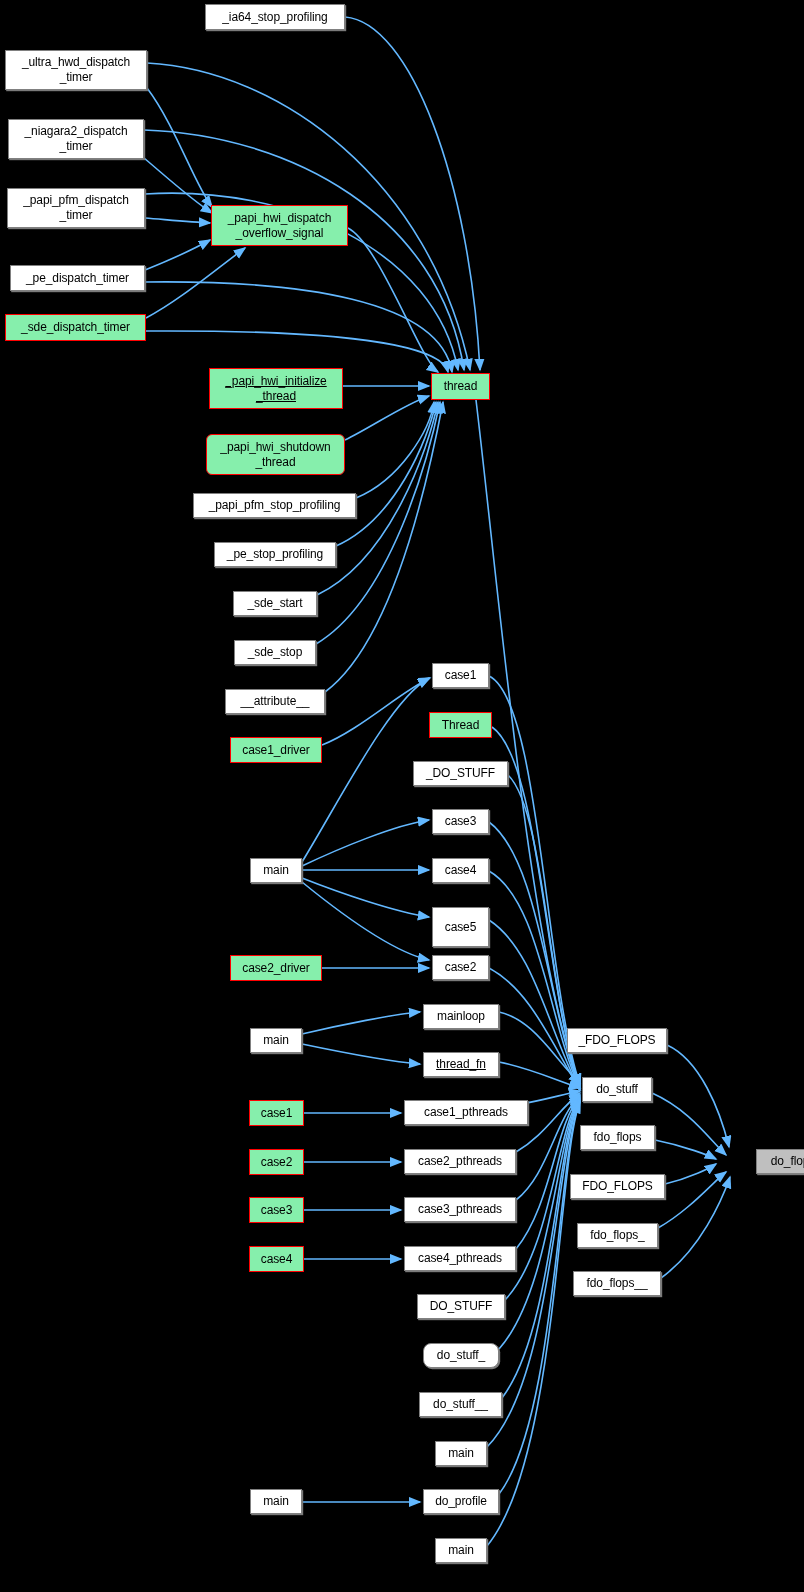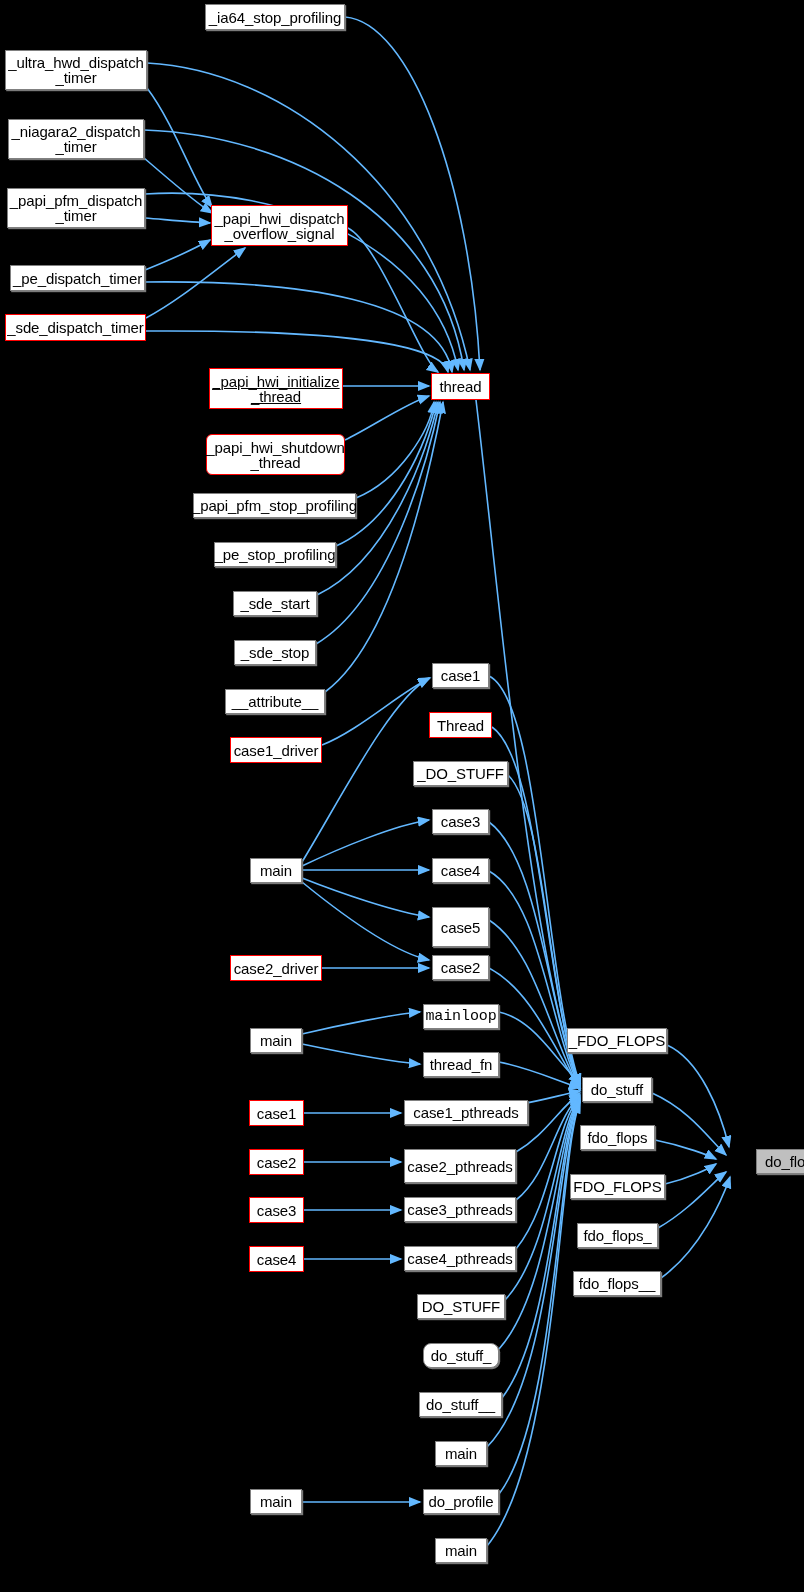--- a/index.html
+++ b/index.html
@@ -21,33 +21,33 @@
     height: 1592px;
   }
   .node {
     position: absolute;
     box-sizing: border-box;
     display: flex;
     align-items: center;
     justify-content: center;
     text-align: center;
     font-family: "Liberation Sans", sans-serif;
-    font-size: 15px;
+    font-size: 12px;
     line-height: 15px;
     color: #000000;
     white-space: pre;
     letter-spacing: -0.1px;
   }
   .node.plain {
     background: #ffffff;
     border: 1px solid #808080;
     box-shadow: 1.2px 1.2px 0 0 #7a7a7a;
   }
   .node.highlight {
-    background: #ffffff;
+    background: #86efac;
     border: 1.6px solid #ff0000;
   }
   .node.current {
     background: #bfbfbf;
     border: 1px solid #808080;
     box-shadow: 1.2px 1.2px 0 0 #7a7a7a;
     margin-left: 38px;
   }
 </style>
 </head>
@@ -147,27 +147,27 @@
       <div class="node highlight" style="left: 230px; top: 737px; width: 92px; height: 26px;">case1_driver</div>
       <div class="node plain" style="left: 432px; top: 663px; width: 57px; height: 25px;">case1</div>
       <div class="node highlight" style="left: 429px; top: 712px; width: 63px; height: 26px;">Thread</div>
       <div class="node plain" style="left: 413px; top: 761px; width: 95px; height: 25px;">_DO_STUFF</div>
       <div class="node plain" style="left: 432px; top: 809px; width: 57px; height: 25px;">case3</div>
       <div class="node plain" style="left: 432px; top: 858px; width: 57px; height: 25px;">case4</div>
       <div class="node plain" style="left: 432px; top: 907px; width: 57px; height: 40px;">case5</div>
       <div class="node plain" style="left: 432px; top: 955px; width: 57px; height: 25px;">case2</div>
       <div class="node plain" style="left: 250px; top: 858px; width: 52px; height: 25px;">main</div>
       <div class="node highlight" style="left: 230px; top: 955px; width: 92px; height: 26px;">case2_driver</div>
-      <div class="node plain" style="left: 423px; top: 1004px; width: 76px; height: 25px; font-family: Liberation Mono, monospace;">mainloop</div>
+      <div class="node plain" style="left: 423px; top: 1004px; width: 76px; height: 25px;">mainloop</div>
       <div class="node plain" style="left: 250px; top: 1028px; width: 52px; height: 25px;">main</div>
-      <div class="node plain" style="left: 423px; top: 1052px; width: 76px; height: 25px;">thread_fn</div>
+      <div class="node plain" style="left: 423px; top: 1052px; width: 76px; height: 25px; text-decoration: underline;">thread_fn</div>
       <div class="node highlight" style="left: 249px; top: 1100px; width: 55px; height: 26px;">case1</div>
       <div class="node plain" style="left: 404px; top: 1100px; width: 124px; height: 25px;">case1_pthreads</div>
       <div class="node highlight" style="left: 249px; top: 1149px; width: 55px; height: 26px;">case2</div>
-      <div class="node plain" style="left: 404px; top: 1149px; width: 112px; height: 34px;">case2_pthreads</div>
+      <div class="node plain" style="left: 404px; top: 1149px; width: 112px; height: 25px;">case2_pthreads</div>
       <div class="node highlight" style="left: 249px; top: 1197px; width: 55px; height: 26px;">case3</div>
       <div class="node plain" style="left: 404px; top: 1197px; width: 112px; height: 25px;">case3_pthreads</div>
       <div class="node highlight" style="left: 249px; top: 1246px; width: 55px; height: 26px;">case4</div>
       <div class="node plain" style="left: 404px; top: 1246px; width: 112px; height: 25px;">case4_pthreads</div>
       <div class="node plain" style="left: 417px; top: 1294px; width: 88px; height: 25px;">DO_STUFF</div>
       <div class="node plain" style="left: 423px; top: 1343px; width: 76px; height: 25px; border-radius: 8px;">do_stuff_</div>
       <div class="node plain" style="left: 419px; top: 1392px; width: 83px; height: 25px;">do_stuff__</div>
       <div class="node plain" style="left: 435px; top: 1441px; width: 52px; height: 25px;">main</div>
       <div class="node plain" style="left: 250px; top: 1489px; width: 52px; height: 25px;">main</div>
       <div class="node plain" style="left: 423px; top: 1489px; width: 76px; height: 25px;">do_profile</div>

